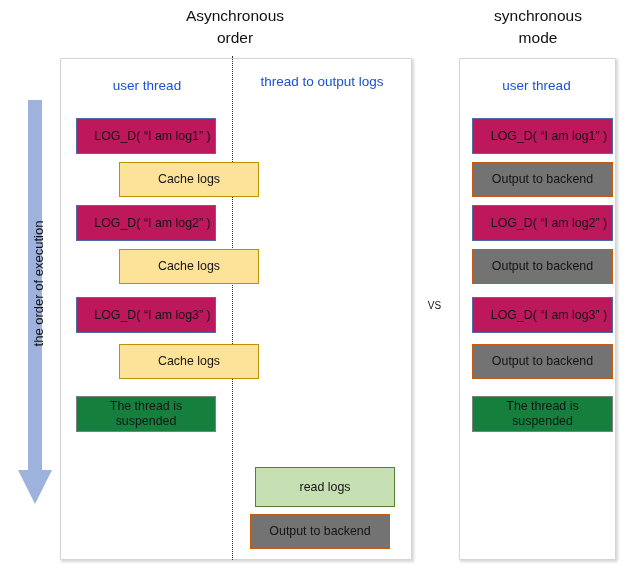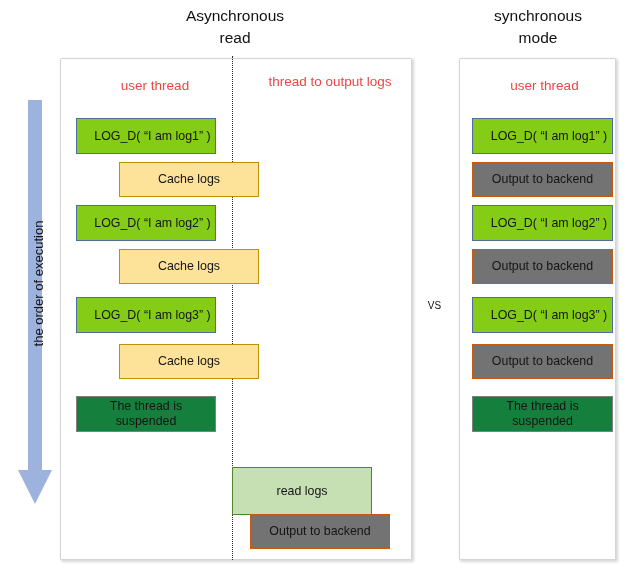--- a/index.html
+++ b/index.html
@@ -50,22 +50,21 @@
     height: 504px;
     border-left: 1.4px dotted #2b2b2b;
   }
 
   
   .col-header {
     position: absolute;
     text-align: center;
     font-size: 13.5px;
     line-height: 18px;
-    color: #ef4444;
-    padding-left: 8px;
+    color: #1d4ed8;
   }
   #header-user-thread-async { left: 62px;  top: 77px; width: 170px; }
   #header-output-logs       { left: 236px; top: 73px; width: 172px; }
   #header-user-thread-sync  { left: 461px; top: 77px; width: 151px; }
 
   
   .step {
     position: absolute;
     box-sizing: border-box;
     display: flex;
@@ -73,21 +72,21 @@
     justify-content: center;
     text-align: center;
     font-size: 12.4px;
     line-height: 15px;
     color: #141414;
     border-width: 1px;
     border-style: solid;
     white-space: pre-line;
     padding: 0 3px;
   }
-  .step.blue   { background: #84cc16; border-color: #4E6CA8; padding-left: 16px; }
+  .step.blue   { background: #be185d; border-color: #4E6CA8; padding-left: 16px; }
   .step.yellow { background: #FDE29A; border-color: #BF9000; margin-left: 43px; }
   .step.orange { background: #737373; border-color: #C55A11; }
   .step.green  { background: #C6E0B4; border-color: #548235; }
   .step.gray   { background: #15803d; border-color: #7F7F7F; }
 
   
   #vs-label {
     position: absolute;
     left: 412px;
     top: 300px;
@@ -115,21 +114,21 @@
     color: #111111;
     transform: rotate(-90deg);
     transform-origin: center center;
     white-space: nowrap;
   }
 </style>
 </head>
 <body>
 
 <div class="mode-title" id="title-async">Asynchronous
-read</div>
+order</div>
 
 <div class="mode-title" id="title-sync">synchronous
 mode</div>
 
 <div id="order-arrow">
   <svg width="42" height="408" viewBox="0 0 42 408">
     <polygon points="14,0 28,0 28,370 38,370 21,404 4,370 14,370" fill="#9DB2DC"></polygon>
   </svg>
   <div id="order-label">the order of execution</div>
 </div>
@@ -143,21 +142,21 @@
 
 <div class="step blue" style="left:76px;  top:118px; width:140px; height:36px;">LOG_D( “I am log1” )</div>
 <div class="step yellow" style="left:76px;  top:162px; width:140px; height:35px;">Cache logs</div>
 <div class="step blue" style="left:76px;  top:205px; width:140px; height:36px;">LOG_D( “I am log2” )</div>
 <div class="step yellow" style="left:76px;  top:249px; width:140px; height:35px;">Cache logs</div>
 <div class="step blue" style="left:76px;  top:297px; width:140px; height:36px;">LOG_D( “I am log3” )</div>
 <div class="step yellow" style="left:76px;  top:344px; width:140px; height:35px;">Cache logs</div>
 <div class="step gray" style="left:76px;  top:396px; width:140px; height:36px;">The thread is
 suspended</div>
 
-<div class="step green" style="left:232px; top:467px; width:140px; height:48px;">read logs</div>
+<div class="step green" style="left:255px; top:467px; width:140px; height:40px;">read logs</div>
 <div class="step orange" style="left:250px; top:514px; width:140px; height:35px;">Output to backend</div>
 
 <div id="vs-label">VS</div>
 
 <div class="panel" id="panel-sync"></div>
 
 <div class="col-header" id="header-user-thread-sync">user thread</div>
 
 <div class="step blue" style="left:472px; top:118px; width:141px; height:36px;">LOG_D( “I am log1” )</div>
 <div class="step orange" style="left:472px; top:162px; width:141px; height:35px;">Output to backend</div>

